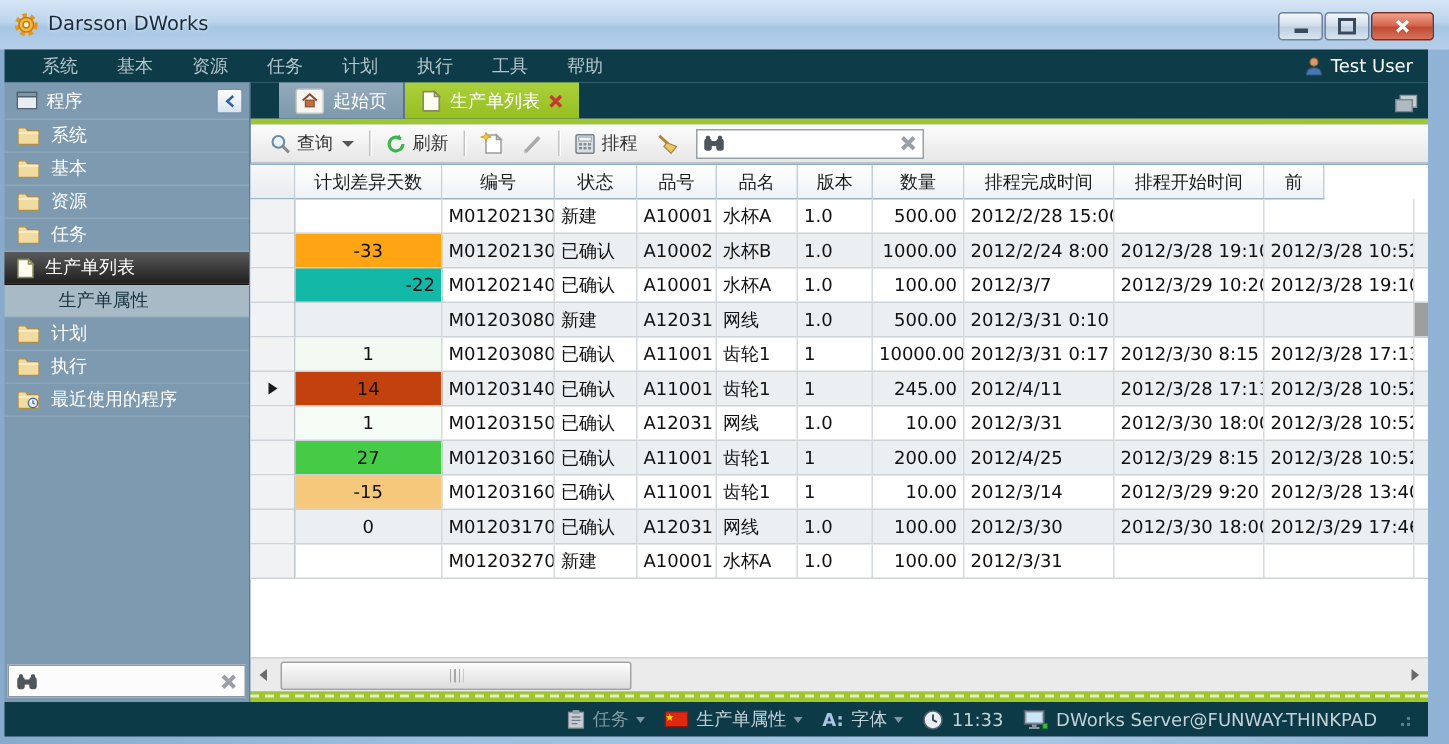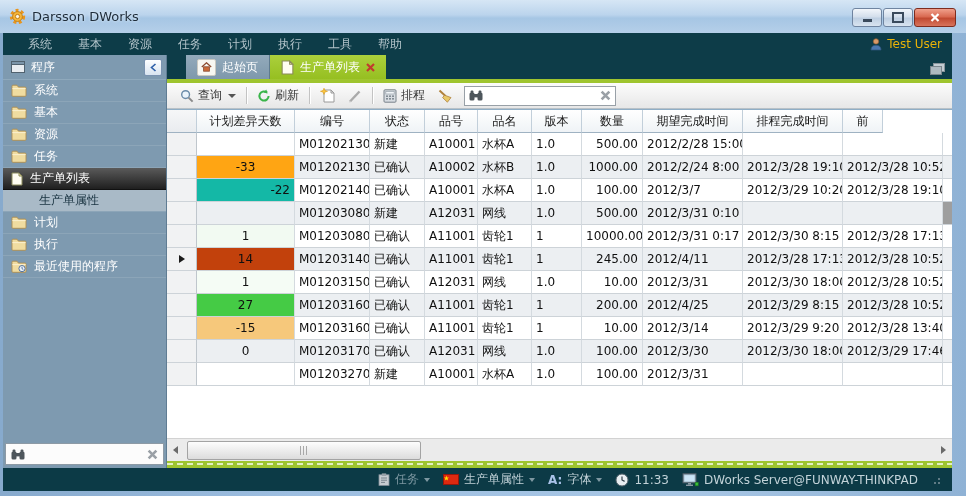--- a/index.html
+++ b/index.html
@@ -18,21 +18,21 @@
     display:flex;align-items:center;justify-content:center;color:#3A4A5C;font-size:10px;line-height:1;}
   .wbtn.close{width:42px;border-color:#7E2C1E;color:#fff;font-weight:bold;
     background:linear-gradient(180deg,#F0A08C,#D96A52 45%,#C14A32 55%,#D8735C);}
   .glyph-min{width:9px;height:3px;background:#3A4A5C;margin-top:6px;}
   .glyph-max{width:8px;height:7px;border:2px solid #3A4A5C;}
   
   .menubar{position:absolute;top:33px;left:3px;right:14px;height:22px;background:#0D3C48;
     display:flex;align-items:center;padding-left:12px;box-sizing:border-box;}
   .menu-item{padding:0 13px;font-size:12px;color:#B4C5CB;line-height:22px;}
   .menu-user{margin-left:auto;margin-right:10px;display:flex;align-items:center;gap:5px;
-    color:#eab308;font-size:12px;}
+    color:#ffffff;font-size:12px;}
   
   .body{position:absolute;top:55px;left:3px;right:14px;bottom:28px;display:flex;}
   
   .sidebar{width:164px;flex:none;background:#7E9AB0;position:relative;border-right:1px solid #5F7C93;box-sizing:border-box;}
   .side-header{height:24px;display:flex;align-items:center;gap:6px;padding:0 4px 0 8px;
     border-bottom:1px solid #8FA9BC;color:#FFFFFF;font-size:12px;}
   .side-header .hlabel{flex:1;}
   .collapse-btn{width:16px;height:15px;background:linear-gradient(#FDFEFF,#D8E4F0);
     border:1px solid #7A93B0;border-radius:2px;display:flex;align-items:center;justify-content:center;}
   .side-item{height:21px;display:flex;align-items:center;gap:7px;padding-left:8px;
@@ -347,22 +347,22 @@
       <div class="gridwrap">
         <div class="ghead" id="gridHeader">
             <div class="hcell sel" style="width: 30px;"></div>
             <div class="hcell" style="width: 98px;">计划差异天数</div>
             <div class="hcell" style="width: 75px;">编号</div>
             <div class="hcell" style="width: 55px;">状态</div>
             <div class="hcell" style="width: 53px;">品号</div>
             <div class="hcell" style="width: 54px;">品名</div>
             <div class="hcell" style="width: 50px;">版本</div>
             <div class="hcell" style="width: 61px;">数量</div>
-            <div class="hcell" style="width: 100px;">期望完成时间</div>
             <div class="hcell" style="width: 100px;">排程完成时间</div>
+            <div class="hcell" style="width: 100px;">排程开始时间</div>
             <div class="hcell" style="width: 40px;">前</div>
           </div>
         <div id="gridRows">
             <div class="grow">
               <div class="cell selcol" style="width: 30px;"></div>
               <div class="cell" style="width: 98px; text-align: center;"></div>
               <div class="cell" style="width: 75px;">M012021301</div>
               <div class="cell" style="width: 55px;">新建</div>
               <div class="cell" style="width: 53px;">A10001</div>
               <div class="cell" style="width: 54px;">水杯A</div>

